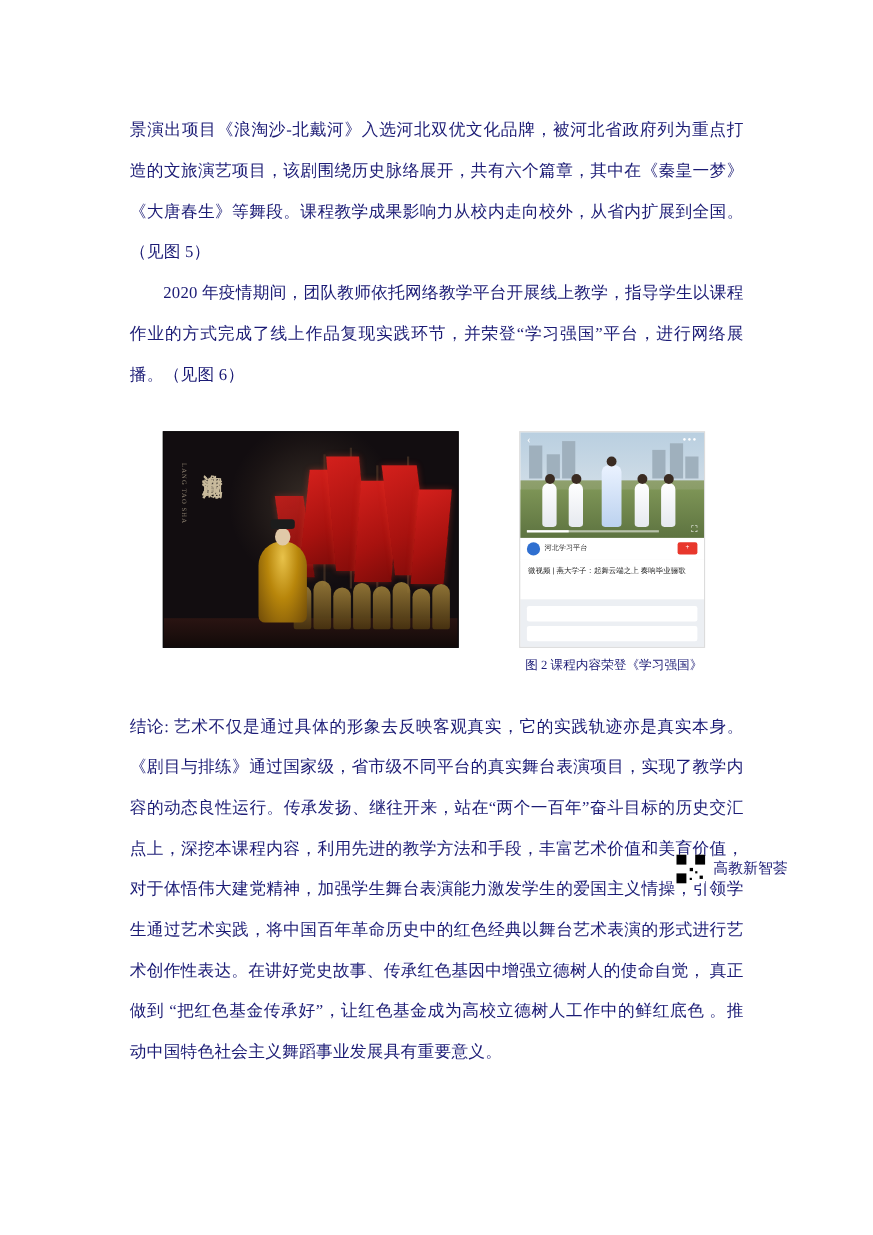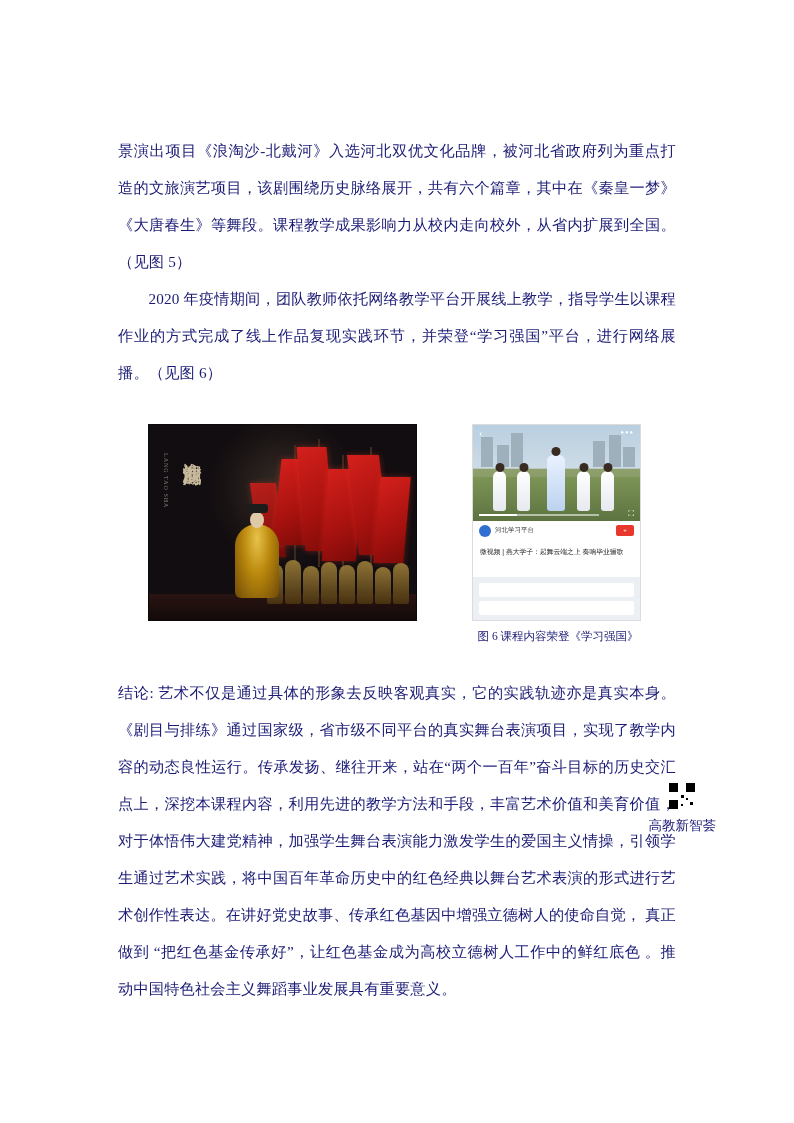--- a/index.html
+++ b/index.html
@@ -13,21 +13,20 @@
     font-family: "Liberation Serif", "DejaVu Serif", serif;
     color: #1a1a6e;
     position: relative;
     overflow: hidden;
   }
   .page {
     position: absolute;
     left: 0; top: 0;
     width: 794px;
     height: 827px;
-    margin-top: 32px;
   }
   .content {
     position: absolute;
     left: 118px;
     top: 100px;
     width: 558px;
   }
   p.para {
     margin: 0 0 0 0;
     font-size: 15.2px;
@@ -257,21 +256,20 @@
     width: 558px;
   }
   
   .footer {
     position: absolute;
     right: 78px;
     bottom: 24px;
     display: flex;
     align-items: center;
     gap: 8px;
-    flex-direction: column;
   }
   .qr {
     width: 26px; height: 26px;
     background:
       linear-gradient(#000,#000) 0 0/9px 9px no-repeat,
       linear-gradient(#fff,#fff) 2px 2px/5px 5px no-repeat,
       linear-gradient(#000,#000) 3.5px 3.5px/2px 2px no-repeat,
       linear-gradient(#000,#000) 17px 0/9px 9px no-repeat,
       linear-gradient(#fff,#fff) 19px 2px/5px 5px no-repeat,
       linear-gradient(#000,#000) 20.5px 3.5px/2px 2px no-repeat,
@@ -383,21 +381,21 @@
       </div>
 
       <div class="vtitle">微视频 | 燕大学子：起舞云端之上 奏响毕业骊歌</div>
 
       <div class="vrest">
         <span class="card" style="top:6px;"></span>
         <span class="card" style="top:24px;"></span>
       </div>
     </div>
 
-    <div class="caption cap6">图 6 课程内容荣登《学习强国》</div>
+    <div class="caption cap6">图 2 课程内容荣登《学习强国》</div>
   </div>
 
   <div class="lower">
     <p class="para">结论: 艺术不仅是通过具体的形象去反映客观真实，它的实践轨迹亦是真实本身。《剧目与排练》通过国家级，省市级不同平台的真实舞台表演项目，实现了教学内容的动态良性运行。传承发扬、继往开来，站在“两个一百年”奋斗目标的历史交汇点上，深挖本课程内容，利用先进的教学方法和手段，丰富艺术价值和美育价值，对于体悟伟大建党精神，加强学生舞台表演能力激发学生的爱国主义情操，引领学生通过艺术实践，将中国百年革命历史中的红色经典以舞台艺术表演的形式进行艺术创作性表达。在讲好党史故事、传承红色基因中增强立德树人的使命自觉， 真正做到 “把红色基金传承好”，让红色基金成为高校立德树人工作中的鲜红底色 。推动中国特色社会主义舞蹈事业发展具有重要意义。</p>
   </div>
 
   <div class="footer">
     <span class="qr"></span>
     <span class="footer-label">高教新智荟</span>
   </div>

